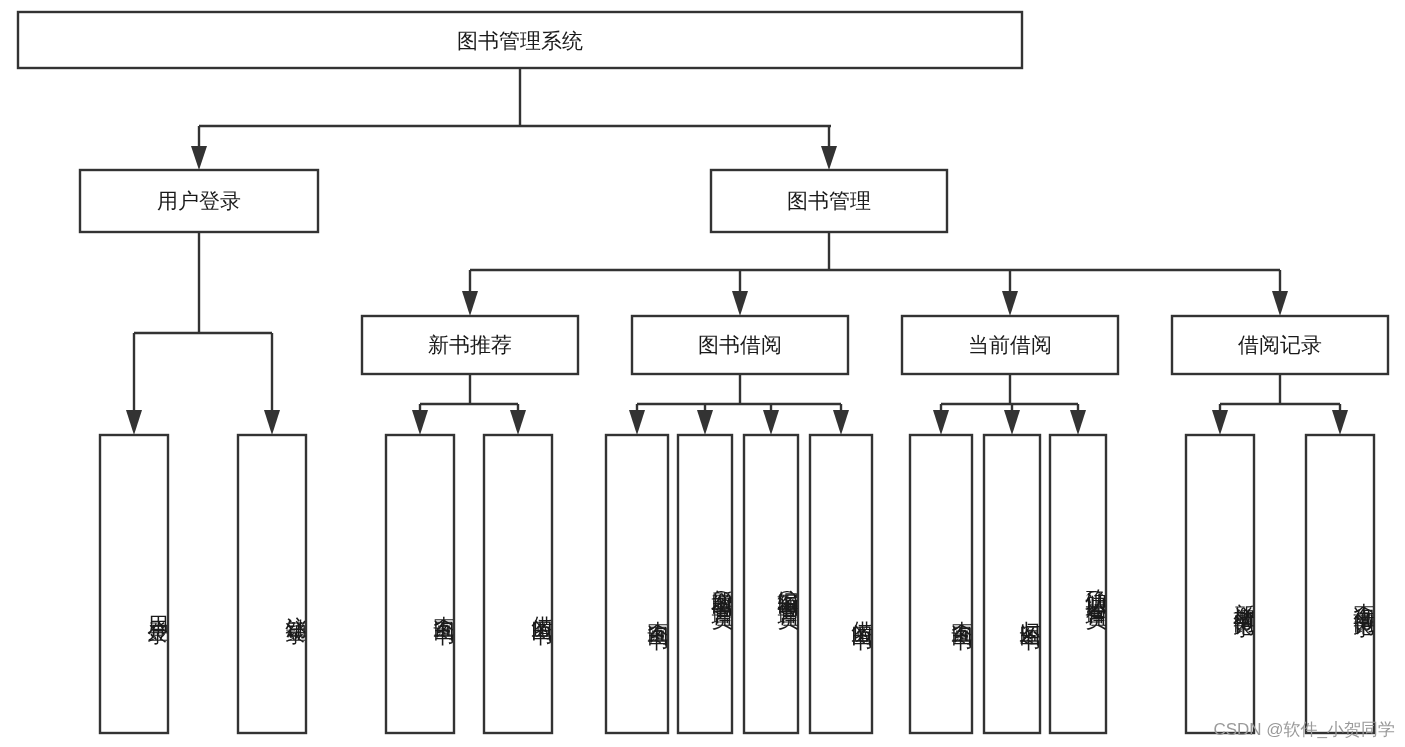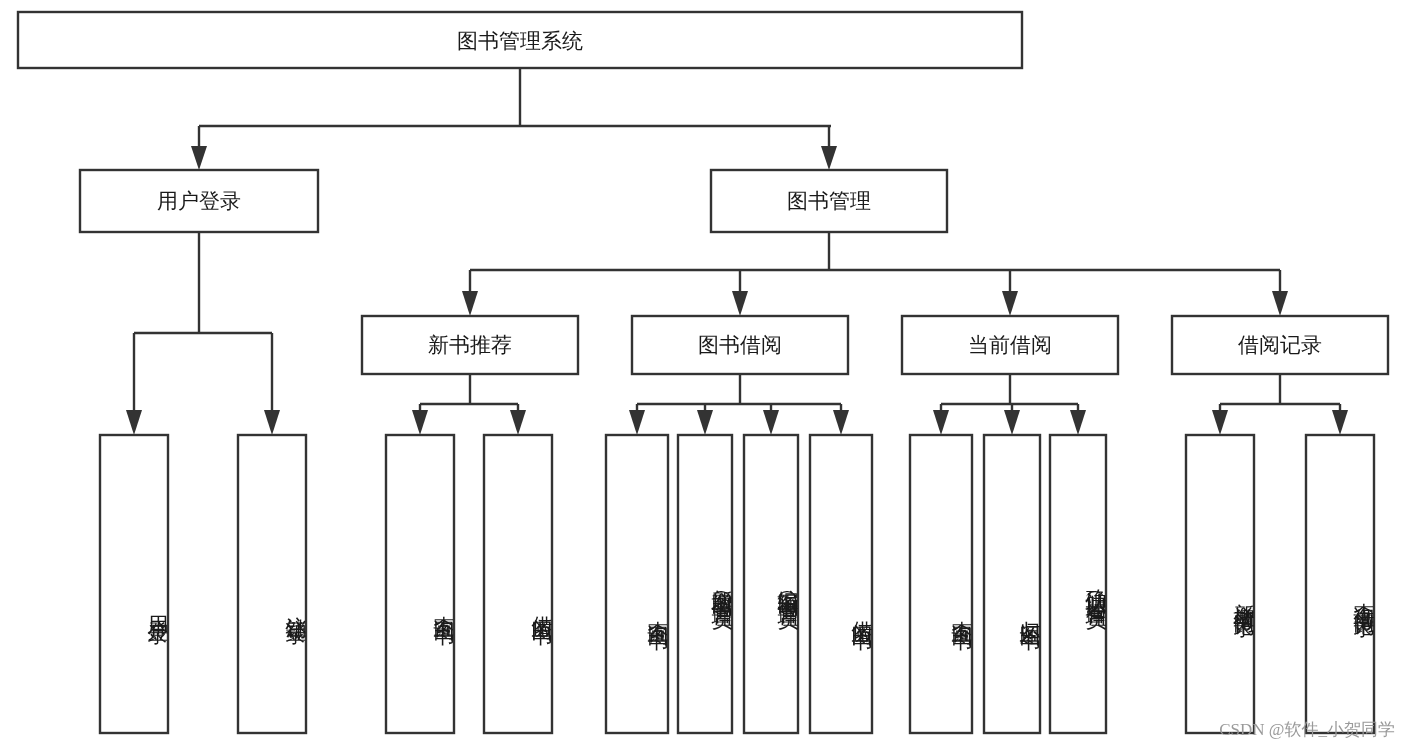--- a/index.html
+++ b/index.html
@@ -58,21 +58,21 @@
     display: flex;
     align-items: flex-start;
     justify-content: center;
     white-space: nowrap;
     pointer-events: none;
   }
   .watermark {
     position: absolute;
     right: 10px;
     bottom: 6px;
-    font-family: Liberation Serif, serif;
+    font-family: Liberation Sans, sans-serif;
     font-size: 17px;
     color: #9a9a9a;
     white-space: nowrap;
   }
 </style>
 </head>
 <body>
 
 <div id="diagram-root">
 

